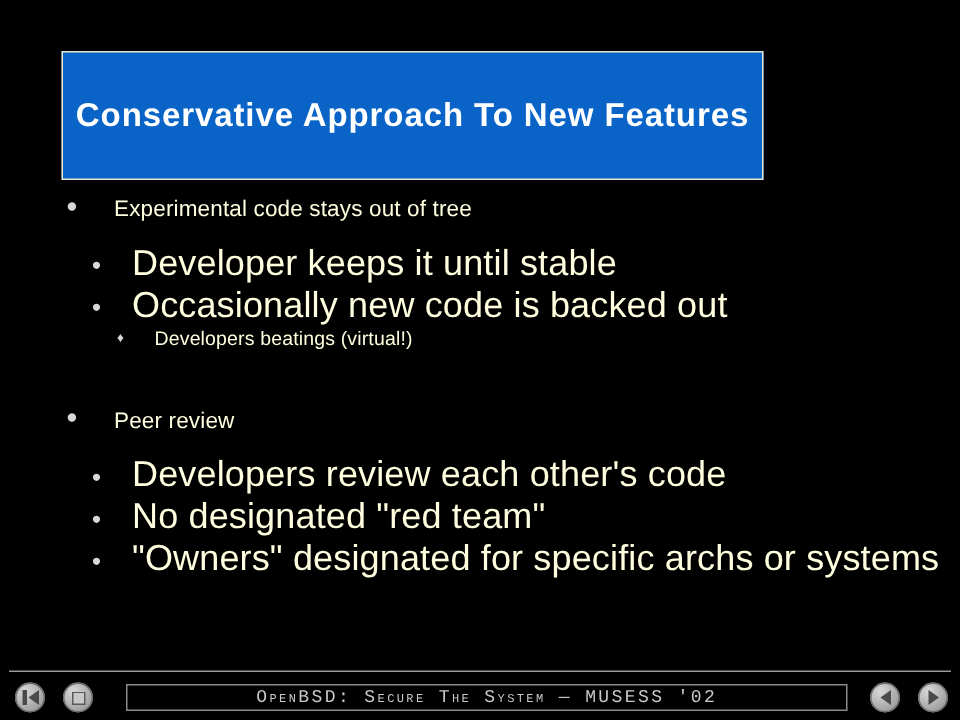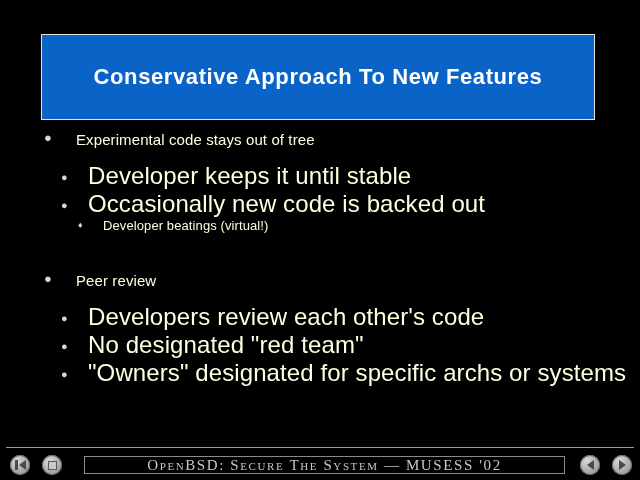--- a/index.html
+++ b/index.html
@@ -21,21 +21,21 @@
     width: 640px;
     height: 480px;
     background: #000000;
   }
 
   
   #title-banner {
     position: absolute;
     left: 41px;
     top: 34px;
-    width: 554px;
+    width: 468px;
     height: 86px;
     background: #0a64c8;
     border: 1px solid #e8e4d0;
     box-sizing: border-box;
     display: flex;
     align-items: center;
     justify-content: center;
   }
   #title-text {
     color: #ffffff;
@@ -205,22 +205,22 @@
     height: 18px;
     border: 1px solid #8a8a8a;
     box-sizing: border-box;
     display: flex;
     align-items: center;
     justify-content: center;
     background: #000000;
   }
   #footer-title-text {
     color: #c8c8c8;
-    font-family: Liberation Serif, serif;
-    font-size: 15px;
+    font-family: Liberation Mono, monospace;
+    font-size: 12px;
     font-variant: small-caps;
     letter-spacing: 1.6px;
     white-space: nowrap;
   }
 </style>
 </head>
 <body>
 
 <div id="slide">
 
@@ -240,21 +240,21 @@
       <span class="bullet-label">Developer keeps it until stable</span>
     </div>
 
     <div class="bullet-row lvl2">
       <span class="bullet-mark">●</span>
       <span class="bullet-label">Occasionally new code is backed out</span>
     </div>
 
     <div class="bullet-row lvl3">
       <span class="bullet-mark">♦</span>
-      <span class="bullet-label">Developer beatings (virtual!)</span>
+      <span class="bullet-label">Developers beatings (virtual!)</span>
     </div>
 
     <div class="group-gap"></div>
 
     <div class="bullet-row lvl1">
       <span class="bullet-mark">●</span>
       <span class="bullet-label">Peer review</span>
     </div>
 
     <div class="bullet-row lvl2">

